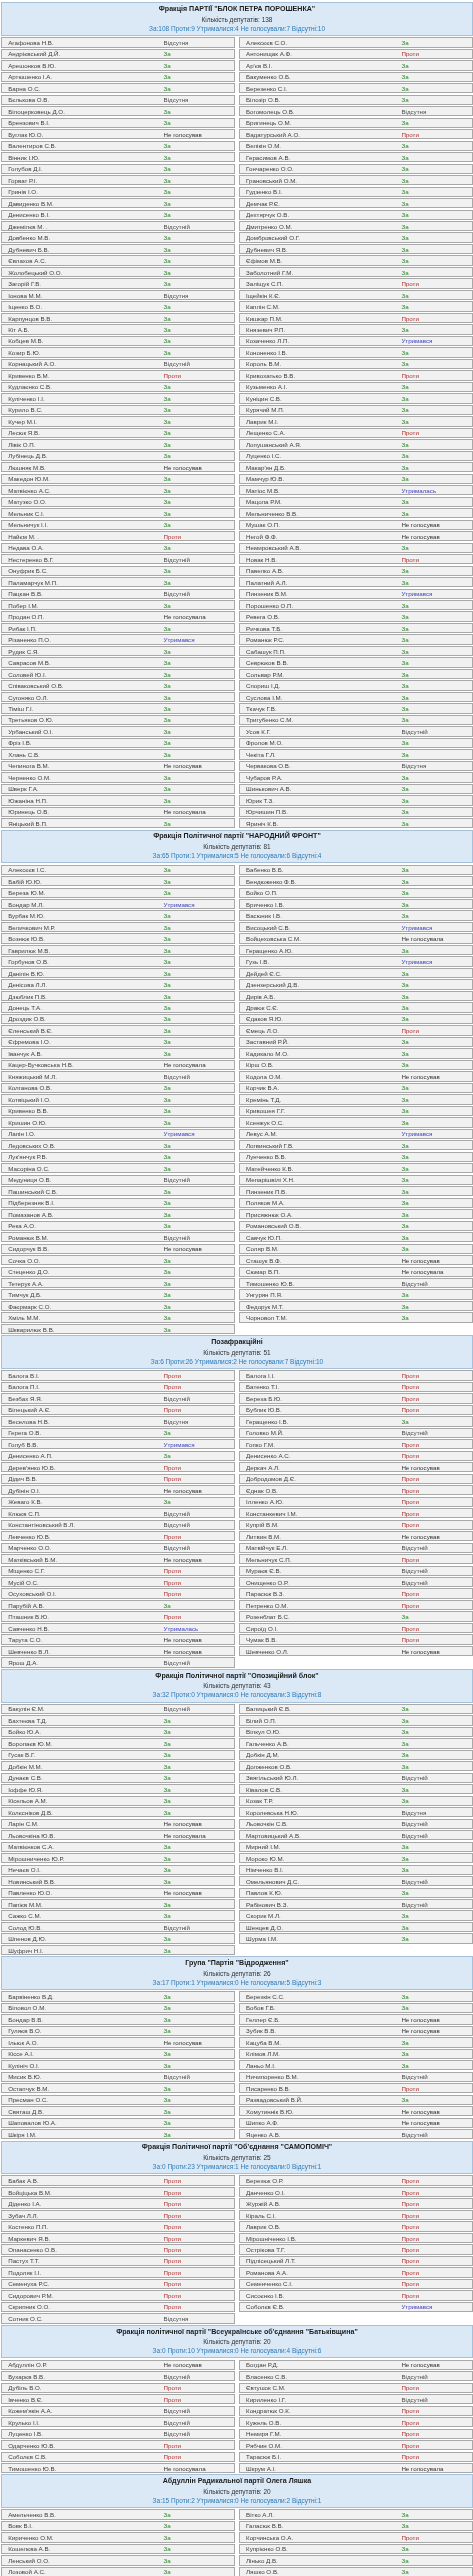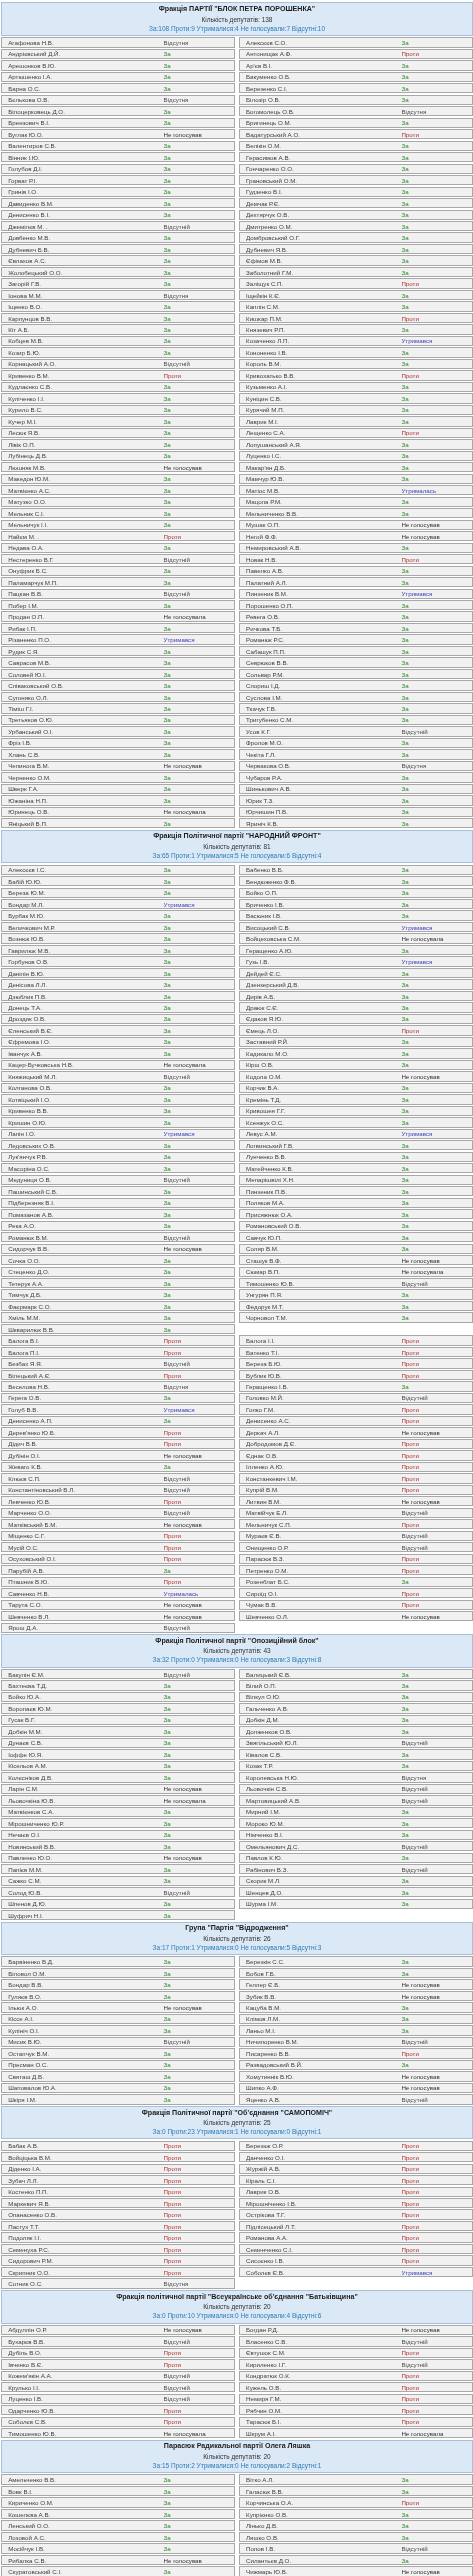--- a/index.html
+++ b/index.html
@@ -1124,20 +1124,25 @@
         <span class="dvote v-za">За</span>
       </div>
     </div>
     <div class="vrow">
       <div class="pair">
         <span class="dname">Шкварилюк В.В.</span>
         <span class="dvote v-za">За</span>
       </div>
       <div class="pair empty"></div>
     </div>
+    <div class="sec-header">
+      <div class="sec-title">Позафракційні</div>
+      <div class="sec-count">Кількість депутатів: 51</div>
+      <div class="sec-summary">За:6 Проти:26 Утрималися:2 Не голосували:7 Відсутні:10</div>
+    </div>
     <div class="vrow">
       <div class="pair">
         <span class="dname">Балога В.І.</span>
         <span class="dvote v-proty">Проти</span>
       </div>
       <div class="pair">
         <span class="dname">Балога І.І.</span>
         <span class="dvote v-proty">Проти</span>
       </div>
     </div>
@@ -1976,21 +1981,21 @@
       <div class="pair">
         <span class="dname">Тимошенко Ю.В.</span>
         <span class="dvote v-neholos">Не голосувала</span>
       </div>
       <div class="pair">
         <span class="dname">Шкрум А.І.</span>
         <span class="dvote v-neholos">Не голосувала</span>
       </div>
     </div>
     <div class="sec-header">
-      <div class="sec-title">Парасюк Радикальної партії Олега Ляшка</div>
+      <div class="sec-title">Абдуллін Радикальної партії Олега Ляшка</div>
       <div class="sec-count">Кількість депутатів: 20</div>
       <div class="sec-summary">За:15 Проти:2 Утрималися:0 Не голосували:2 Відсутні:1</div>
     </div>
     <div class="vrow">
       <div class="pair">
         <span class="dname">Амельченко В.В.</span>
         <span class="dvote v-za">За</span>
       </div>
       <div class="pair">
         <span class="dname">Вітко А.Л.</span>

